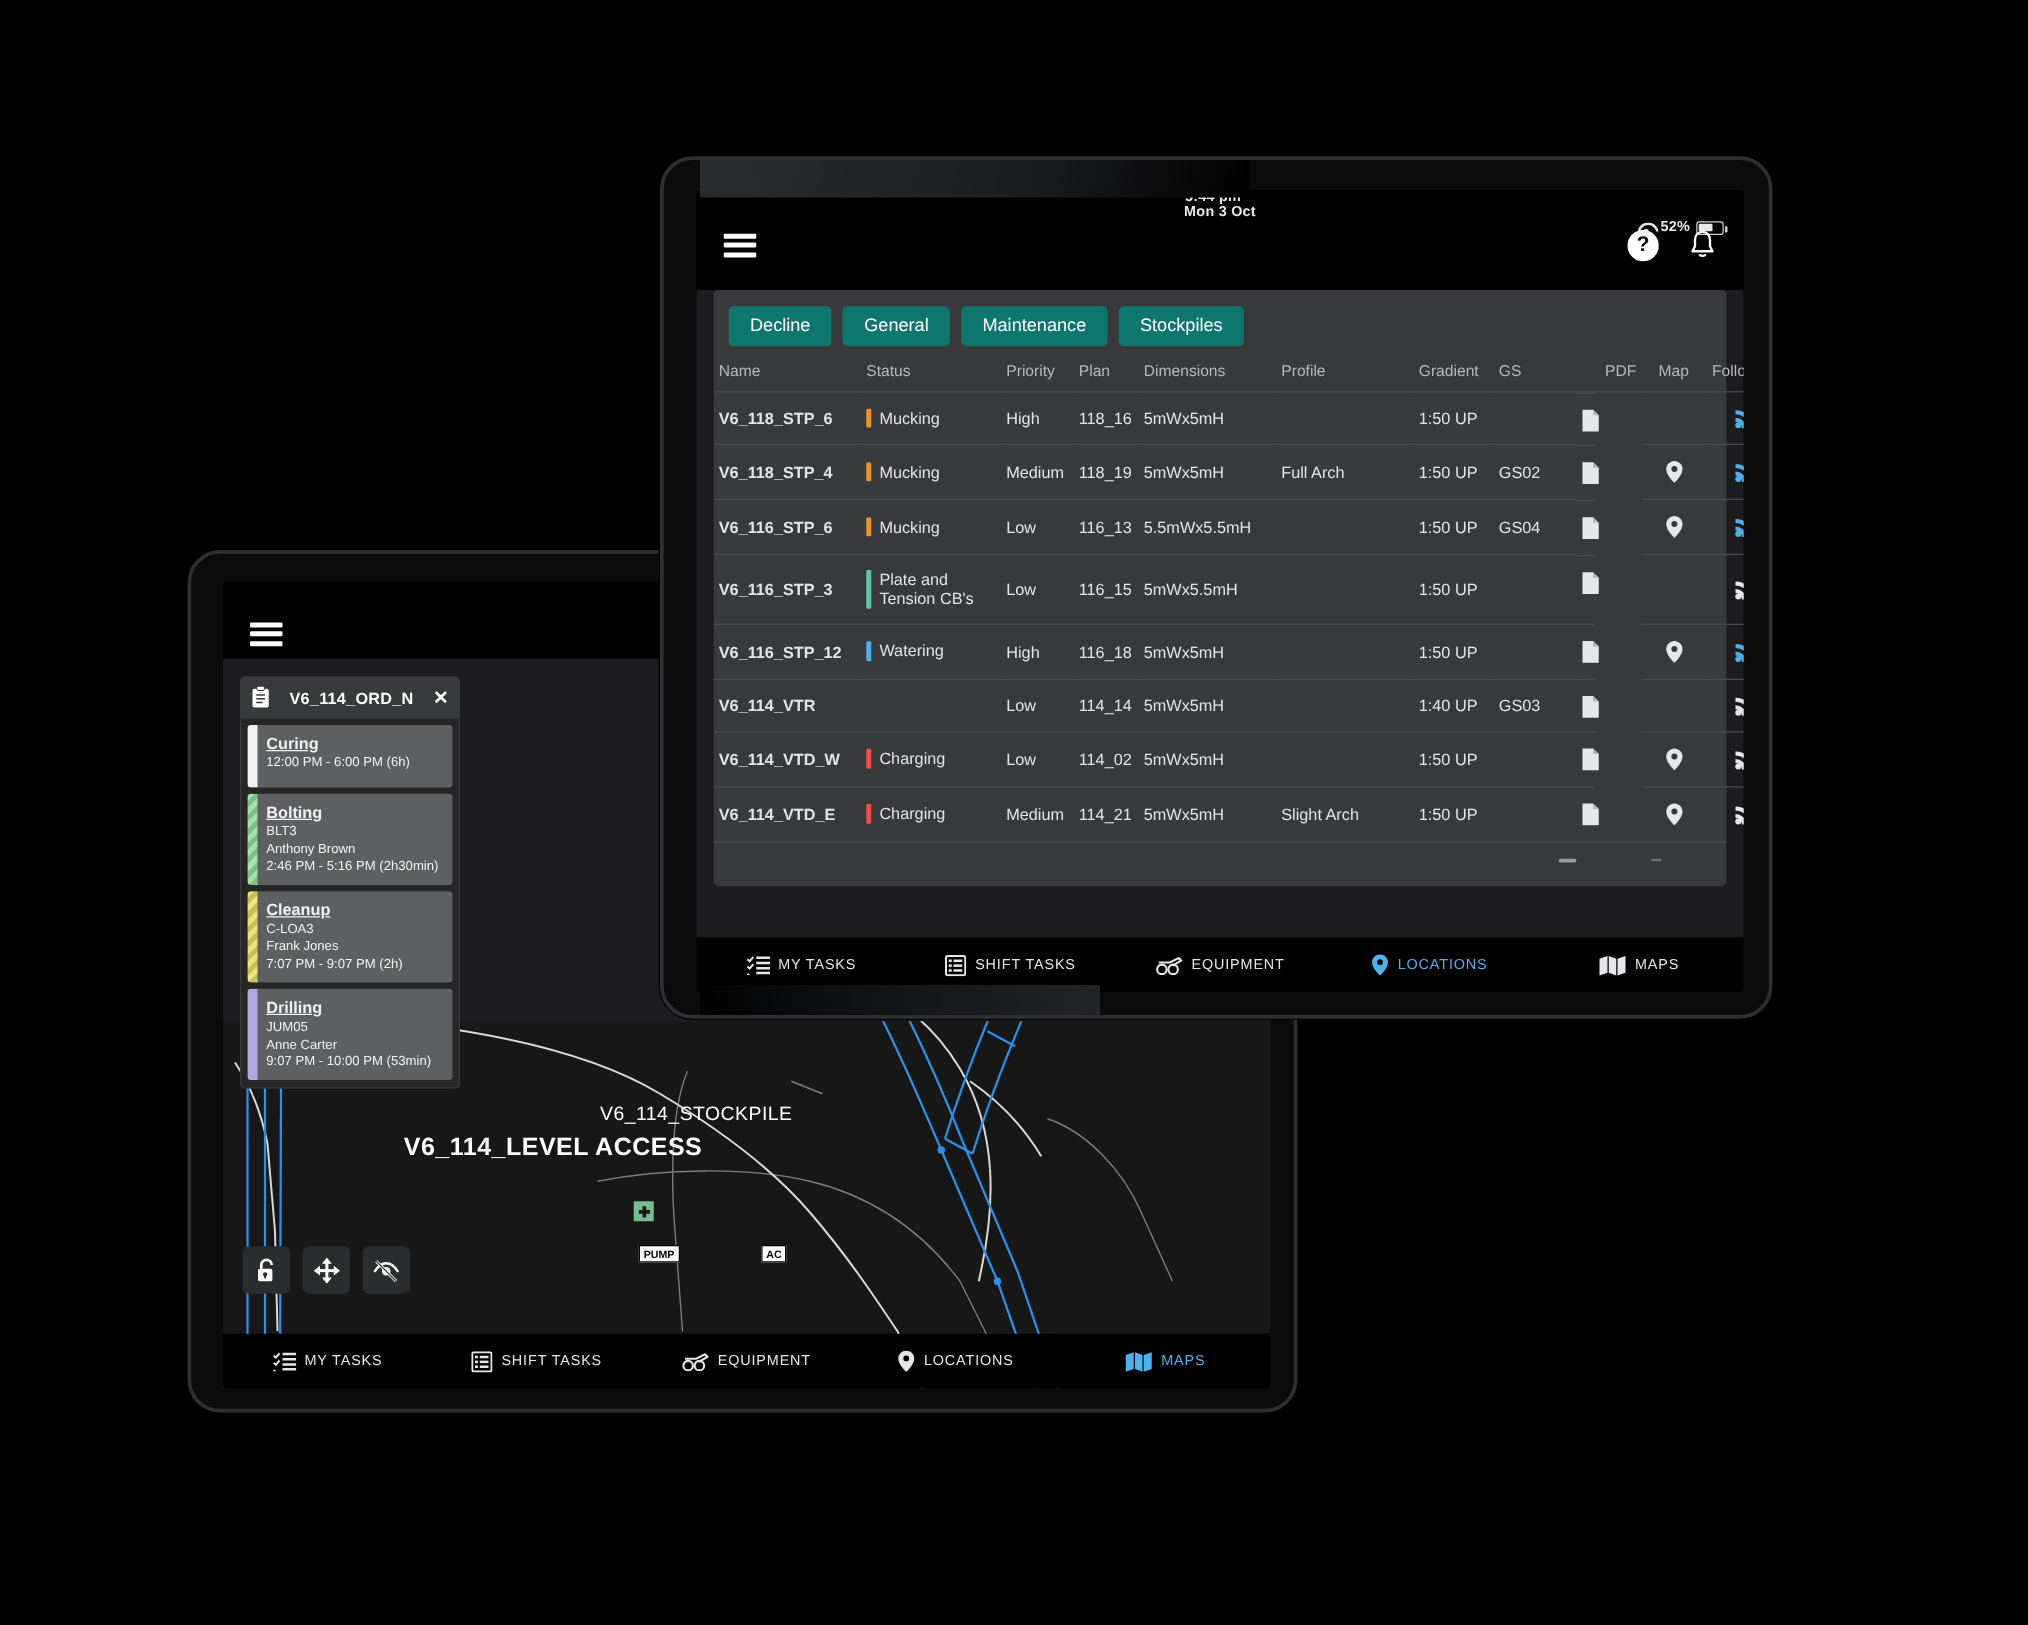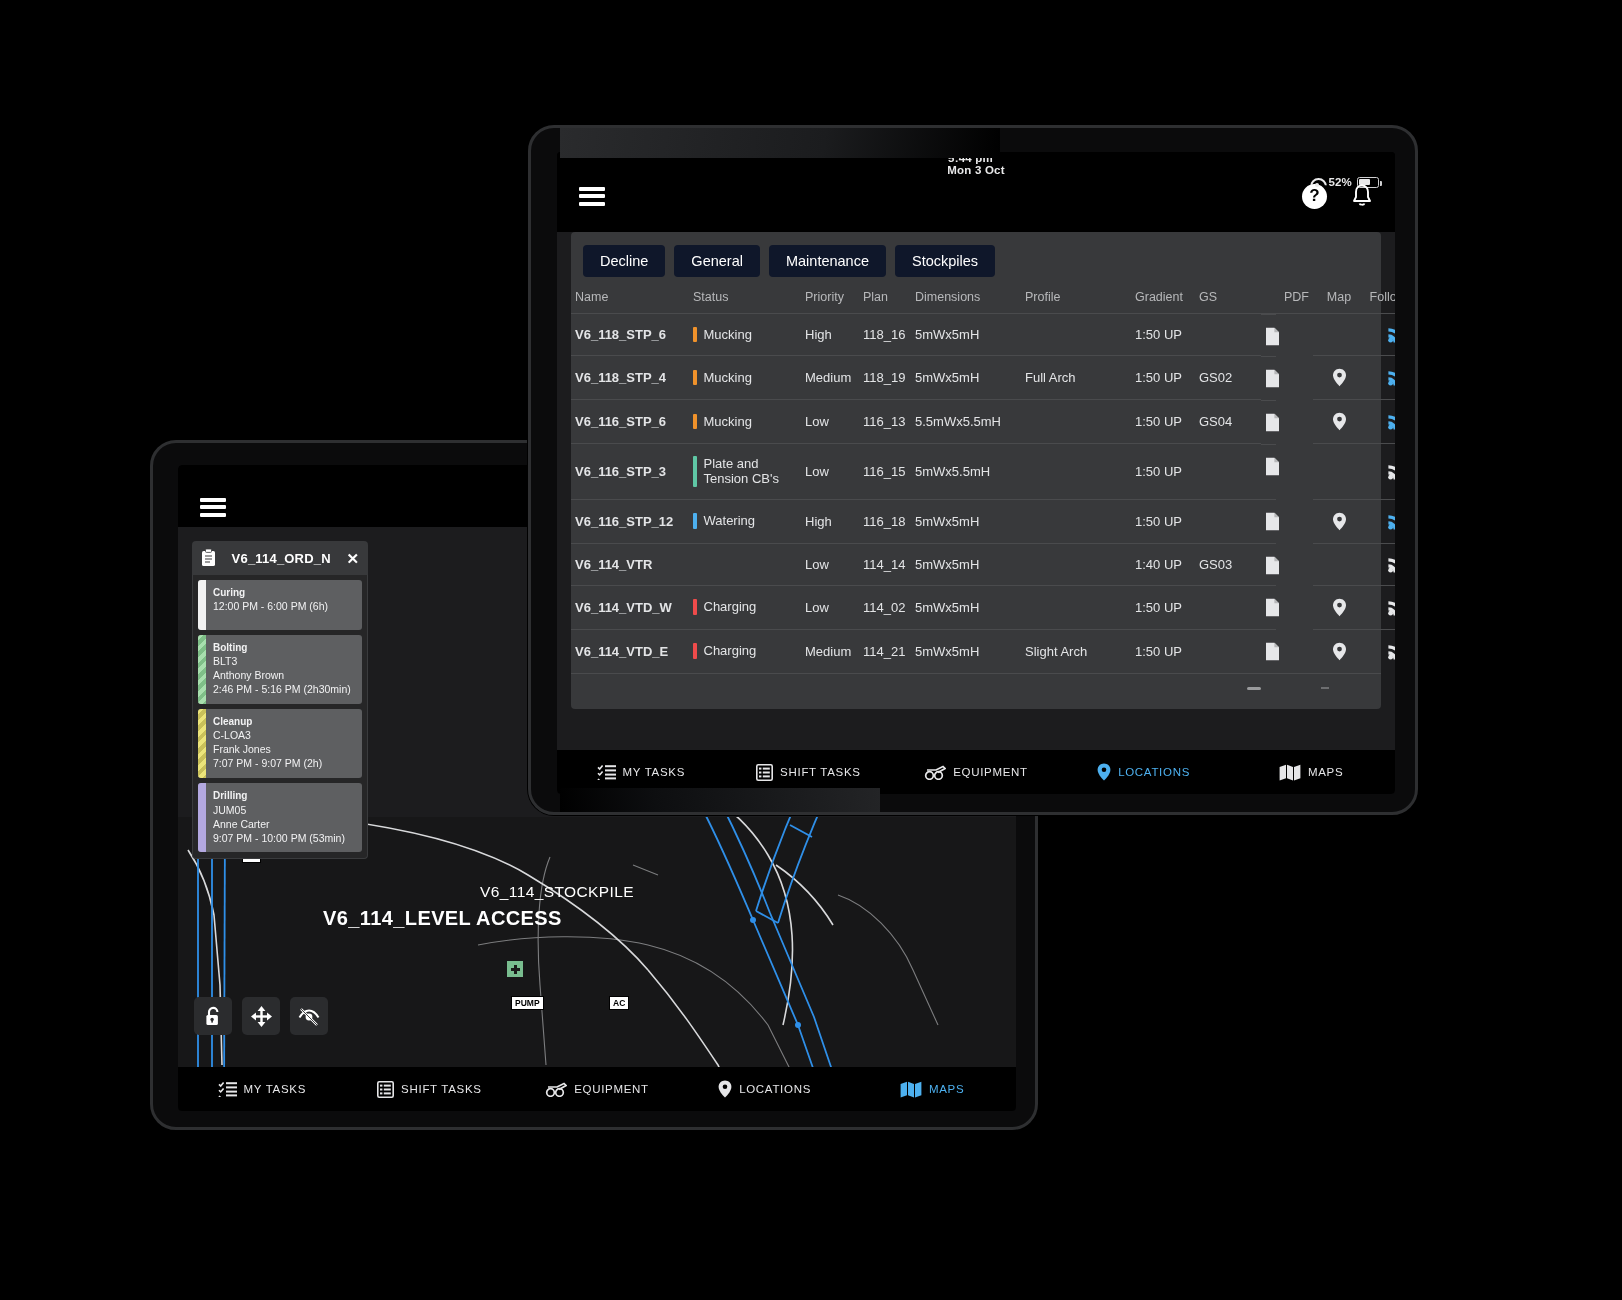--- a/index.html
+++ b/index.html
@@ -65,21 +65,21 @@
   .bell { width:22px; height:24px; position:relative; }
   .bell svg { display:block; }
 
   
   .app-body { background:#1c1c1e; position:relative; }
 
   
   .card { background:#38393b; border-radius:4px; margin:14px; padding:0 0 6px 0; }
   .tabs { display:flex; gap:9px; padding:13px 12px 9px 12px; }
   .tab {
-    background:#0f172a; color:#fff; border:none; border-radius:4px;
+    background:#0f766e; color:#fff; border:none; border-radius:4px;
     font-size:14.5px; padding:8px 17px; font-family:"Liberation Sans",sans-serif;
     cursor:pointer; white-space:nowrap;
   }
   table.loc-table { width:100%; border-collapse:collapse; table-layout:fixed; }
   table.loc-table th {
     font-size:12.5px; font-weight:400; color:#b7b8ba; text-align:left;
     padding:4px 4px 9px 4px;
   }
   table.loc-table td {
     font-size:13px; color:#e3e4e6; padding:12px 4px; vertical-align:middle;
@@ -110,21 +110,21 @@
     background:#38393b; border-radius:4px 4px 0 0; height:34px;
     display:flex; align-items:center; padding:0 9px; gap:11px;
   }
   .task-head .tp-title { font-size:13px; font-weight:bold; color:#fff; flex:1; text-align:center; letter-spacing:.2px;}
   .close-x { font-size:15px; color:#fff; font-weight:bold; cursor:pointer; line-height:1; }
   .task-list { background:#262627; border:1px solid #3a3b3d; border-top:none; border-radius:0 0 4px 4px; padding:5px 5px 6px 5px; }
   .task-card { background:#5e5f61; border-radius:3px; margin-bottom:5px; display:flex; overflow:hidden; min-height:50px; }
   .task-card:last-child { margin-bottom:0; }
   .tc-bar { width:8px; flex:0 0 8px; }
   .tc-body { padding:6px 7px 7px 7px; color:#f2f2f3; font-size:10.5px; line-height:1.33; }
-  .tc-title { font-weight:bold; font-size:10px; margin-bottom:1px; }
+  .tc-title { font-weight:bold; font-size:13px; margin-bottom:1px;text-decoration:underline; }
 
   
   .mapctl { position:absolute; left:16px; bottom:76px; display:flex; gap:10px; }
   .mapbtn { width:38px; height:38px; background:#2b2c2e; border-radius:5px;
       display:flex; align-items:center; justify-content:center; cursor:pointer; }
   .mapbtn svg { display:block; }
 
   
   .mapcanvas { position:absolute; inset:0; background:#171718; }
   .maplabel { position:absolute; color:#fff; font-size:15px; letter-spacing:.4px; white-space:nowrap; }

